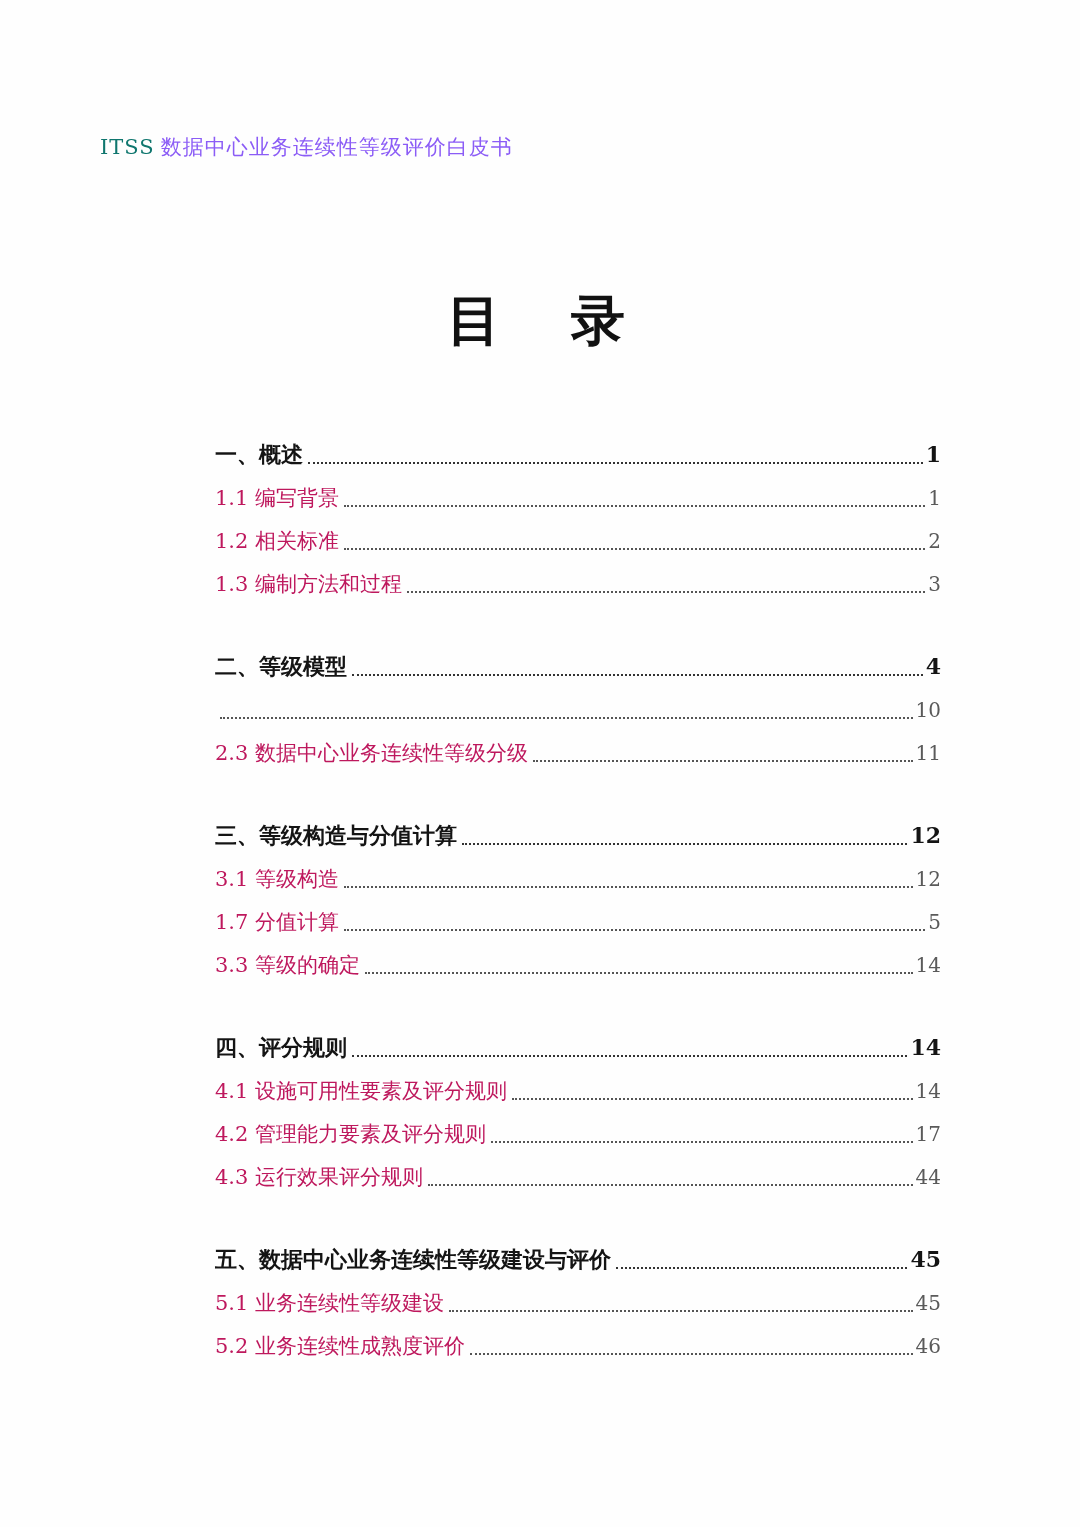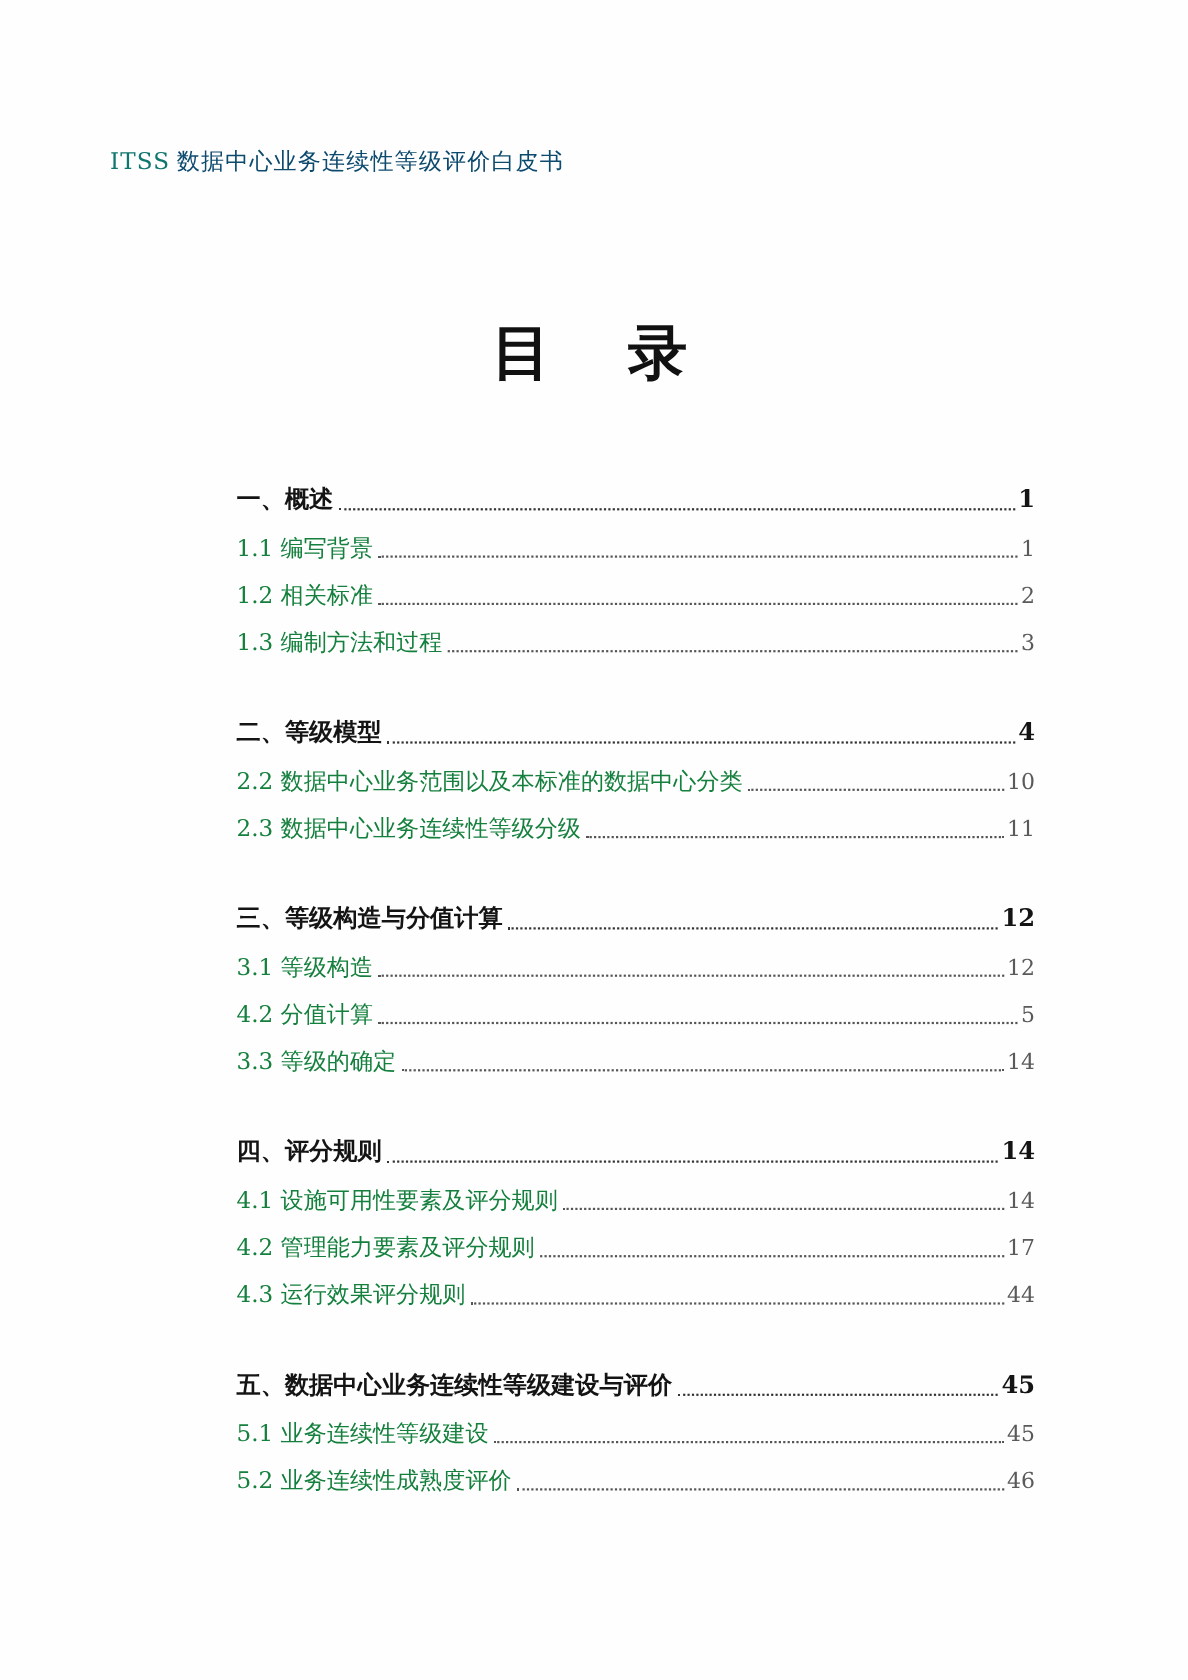--- a/index.html
+++ b/index.html
@@ -27,21 +27,21 @@
     left: 100px;
     font-size: 21px;
     letter-spacing: 1px;
     white-space: nowrap;
   }
   .brand {
     color: #0f766e;
     margin-right: 6px;
   }
   .header-title {
-    color: #0c4a6e;
+    color: #8b5cf6;
   }
   
   .toc-title {
     position: absolute;
     top: 293px;
     left: 0;
     width: 100%;
     text-align: center;
     font-size: 54px;
     font-weight: bold;
@@ -86,21 +86,21 @@
     font-size: 22px;
     font-weight: bold;
     color: #141414;
   }
   .toc-row.section .leader {
     border-bottom-color: #333;
   }
   .toc-row.sub .label {
     font-size: 21px;
     font-weight: normal;
-    color: #15803d;
+    color: #be185d;
   }
   .toc-row.sub .page {
     font-size: 20px;
     color: #5a5a5a;
   }
 </style>
 </head>
 <body>
 
 <div class="doc-page">
@@ -136,21 +136,20 @@
       </div>
     </div>
 
     <div class="toc-group">
       <div class="toc-row section">
         <span class="label">二、等级模型</span>
         <span class="leader"></span>
         <span class="page">4</span>
       </div>
       <div class="toc-row sub">
-        <span class="label">2.2 数据中心业务范围以及本标准的数据中心分类</span>
         <span class="leader"></span>
         <span class="page">10</span>
       </div>
       <div class="toc-row sub">
         <span class="label">2.3 数据中心业务连续性等级分级</span>
         <span class="leader"></span>
         <span class="page">11</span>
       </div>
     </div>
 
@@ -159,21 +158,21 @@
         <span class="label">三、等级构造与分值计算</span>
         <span class="leader"></span>
         <span class="page">12</span>
       </div>
       <div class="toc-row sub">
         <span class="label">3.1 等级构造</span>
         <span class="leader"></span>
         <span class="page">12</span>
       </div>
       <div class="toc-row sub">
-        <span class="label">4.2 分值计算</span>
+        <span class="label">1.7 分值计算</span>
         <span class="leader"></span>
         <span class="page">5</span>
       </div>
       <div class="toc-row sub">
         <span class="label">3.3 等级的确定</span>
         <span class="leader"></span>
         <span class="page">14</span>
       </div>
     </div>
 

